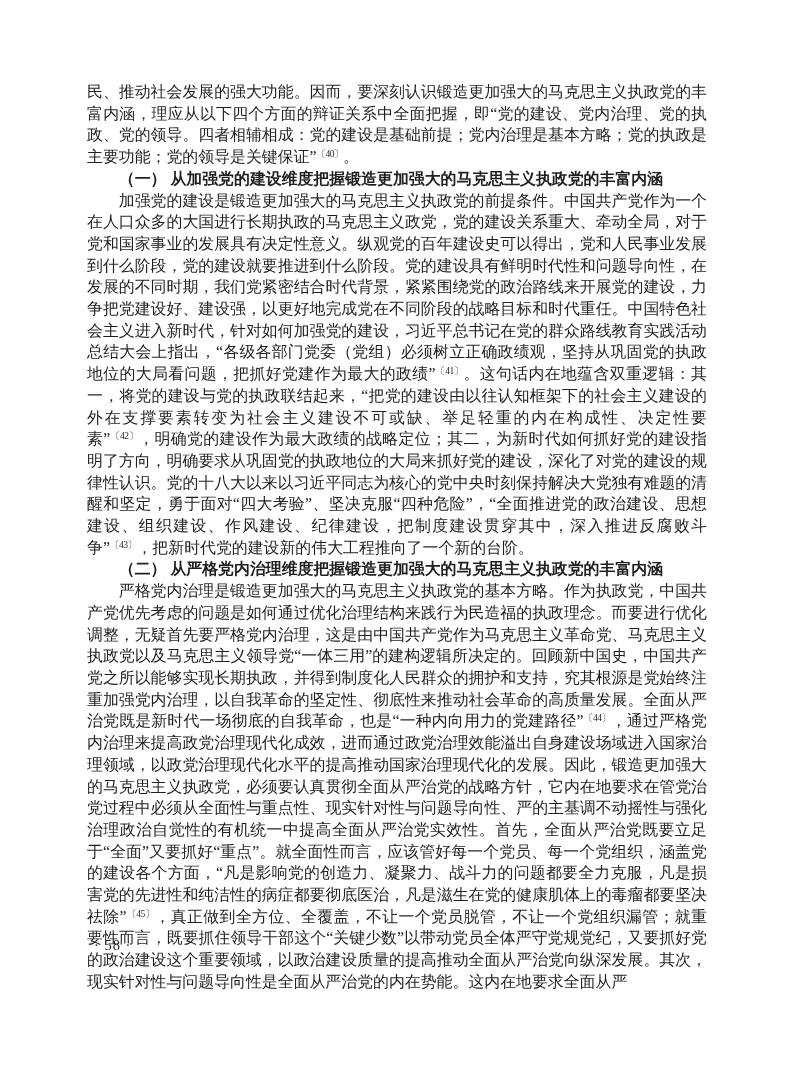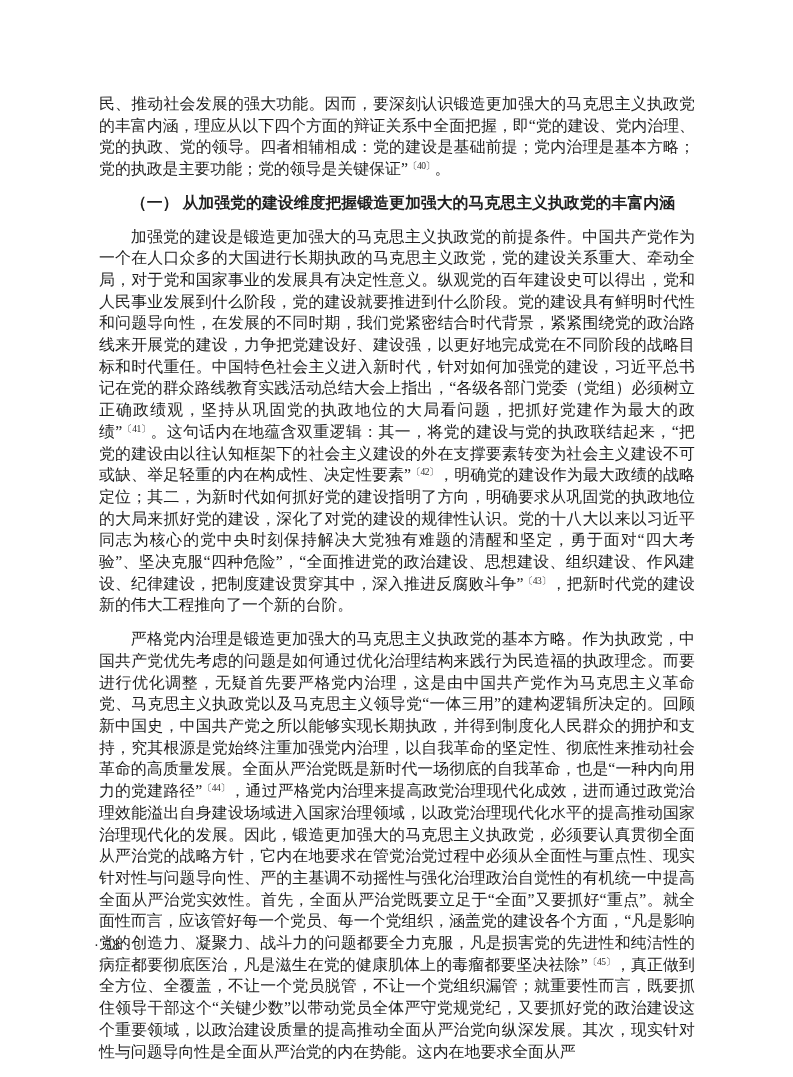--- a/index.html
+++ b/index.html
@@ -20,21 +20,21 @@
     position: absolute;
     left: 87px;
     top: 81px;
     width: 620px;
     font-size: 15.9px;
     line-height: 21.7px;
     text-align: justify;
     letter-spacing: 0;
   }
   .text-block p {
-    margin: 12px;
+    margin: 0;
     padding: 0;
   }
   .text-block p.indent {
     text-indent: 2em;
   }
   .text-block p.heading {
     font-weight: bold;
   }
   sup.fn {
     font-size: 9.5px;
@@ -53,16 +53,17 @@
   }
 </style>
 </head>
 <body>
 
 <div class="page">
   <main class="text-block" id="content">
       <p class="body"><span>民、推动社会发展的强大功能。因而，要深刻认识锻造更加强大的马克思主义执政党的丰富内涵，理应从以下四个方面的辩证关系中全面把握，即“党的建设、党内治理、党的执政、党的领导。四者相辅相成：党的建设是基础前提；党内治理是基本方略；党的执政是主要功能；党的领导是关键保证”</span><sup class="fn">〔40〕</sup><span>。</span></p>
       <p class="heading indent"><span>（一） 从加强党的建设维度把握锻造更加强大的马克思主义执政党的丰富内涵</span></p>
       <p class="body indent"><span>加强党的建设是锻造更加强大的马克思主义执政党的前提条件。中国共产党作为一个在人口众多的大国进行长期执政的马克思主义政党，党的建设关系重大、牵动全局，对于党和国家事业的发展具有决定性意义。纵观党的百年建设史可以得出，党和人民事业发展到什么阶段，党的建设就要推进到什么阶段。党的建设具有鲜明时代性和问题导向性，在发展的不同时期，我们党紧密结合时代背景，紧紧围绕党的政治路线来开展党的建设，力争把党建设好、建设强，以更好地完成党在不同阶段的战略目标和时代重任。中国特色社会主义进入新时代，针对如何加强党的建设，习近平总书记在党的群众路线教育实践活动总结大会上指出，“各级各部门党委（党组）必须树立正确政绩观，坚持从巩固党的执政地位的大局看问题，把抓好党建作为最大的政绩”</span><sup class="fn">〔41〕</sup><span>。这句话内在地蕴含双重逻辑：其一，将党的建设与党的执政联结起来，“把党的建设由以往认知框架下的社会主义建设的外在支撑要素转变为社会主义建设不可或缺、举足轻重的内在构成性、决定性要素”</span><sup class="fn">〔42〕</sup><span>，明确党的建设作为最大政绩的战略定位；其二，为新时代如何抓好党的建设指明了方向，明确要求从巩固党的执政地位的大局来抓好党的建设，深化了对党的建设的规律性认识。党的十八大以来以习近平同志为核心的党中央时刻保持解决大党独有难题的清醒和坚定，勇于面对“四大考验”、坚决克服“四种危险”，“全面推进党的政治建设、思想建设、组织建设、作风建设、纪律建设，把制度建设贯穿其中，深入推进反腐败斗争”</span><sup class="fn">〔43〕</sup><span>，把新时代党的建设新的伟大工程推向了一个新的台阶。</span></p>
+      <p class="heading indent"><span>（二） 从严格党内治理维度把握锻造更加强大的马克思主义执政党的丰富内涵</span></p>
       <p class="body indent"><span>严格党内治理是锻造更加强大的马克思主义执政党的基本方略。作为执政党，中国共产党优先考虑的问题是如何通过优化治理结构来践行为民造福的执政理念。而要进行优化调整，无疑首先要严格党内治理，这是由中国共产党作为马克思主义革命党、马克思主义执政党以及马克思主义领导党“一体三用”的建构逻辑所决定的。回顾新中国史，中国共产党之所以能够实现长期执政，并得到制度化人民群众的拥护和支持，究其根源是党始终注重加强党内治理，以自我革命的坚定性、彻底性来推动社会革命的高质量发展。全面从严治党既是新时代一场彻底的自我革命，也是“一种内向用力的党建路径”</span><sup class="fn">〔44〕</sup><span>，通过严格党内治理来提高政党治理现代化成效，进而通过政党治理效能溢出自身建设场域进入国家治理领域，以政党治理现代化水平的提高推动国家治理现代化的发展。因此，锻造更加强大的马克思主义执政党，必须要认真贯彻全面从严治党的战略方针，它内在地要求在管党治党过程中必须从全面性与重点性、现实针对性与问题导向性、严的主基调不动摇性与强化治理政治自觉性的有机统一中提高全面从严治党实效性。首先，全面从严治党既要立足于“全面”又要抓好“重点”。就全面性而言，应该管好每一个党员、每一个党组织，涵盖党的建设各个方面，“凡是影响党的创造力、凝聚力、战斗力的问题都要全力克服，凡是损害党的先进性和纯洁性的病症都要彻底医治，凡是滋生在党的健康肌体上的毒瘤都要坚决祛除”</span><sup class="fn">〔45〕</sup><span>，真正做到全方位、全覆盖，不让一个党员脱管，不让一个党组织漏管；就重要性而言，既要抓住领导干部这个“关键少数”以带动党员全体严守党规党纪，又要抓好党的政治建设这个重要领域，以政治建设质量的提高推动全面从严治党向纵深发展。其次，现实针对性与问题导向性是全面从严治党的内在势能。这内在地要求全面从严</span></p>
     </main>
   <div class="page-footer">· 58 ·</div>
 </div>
 
 </body></html>

